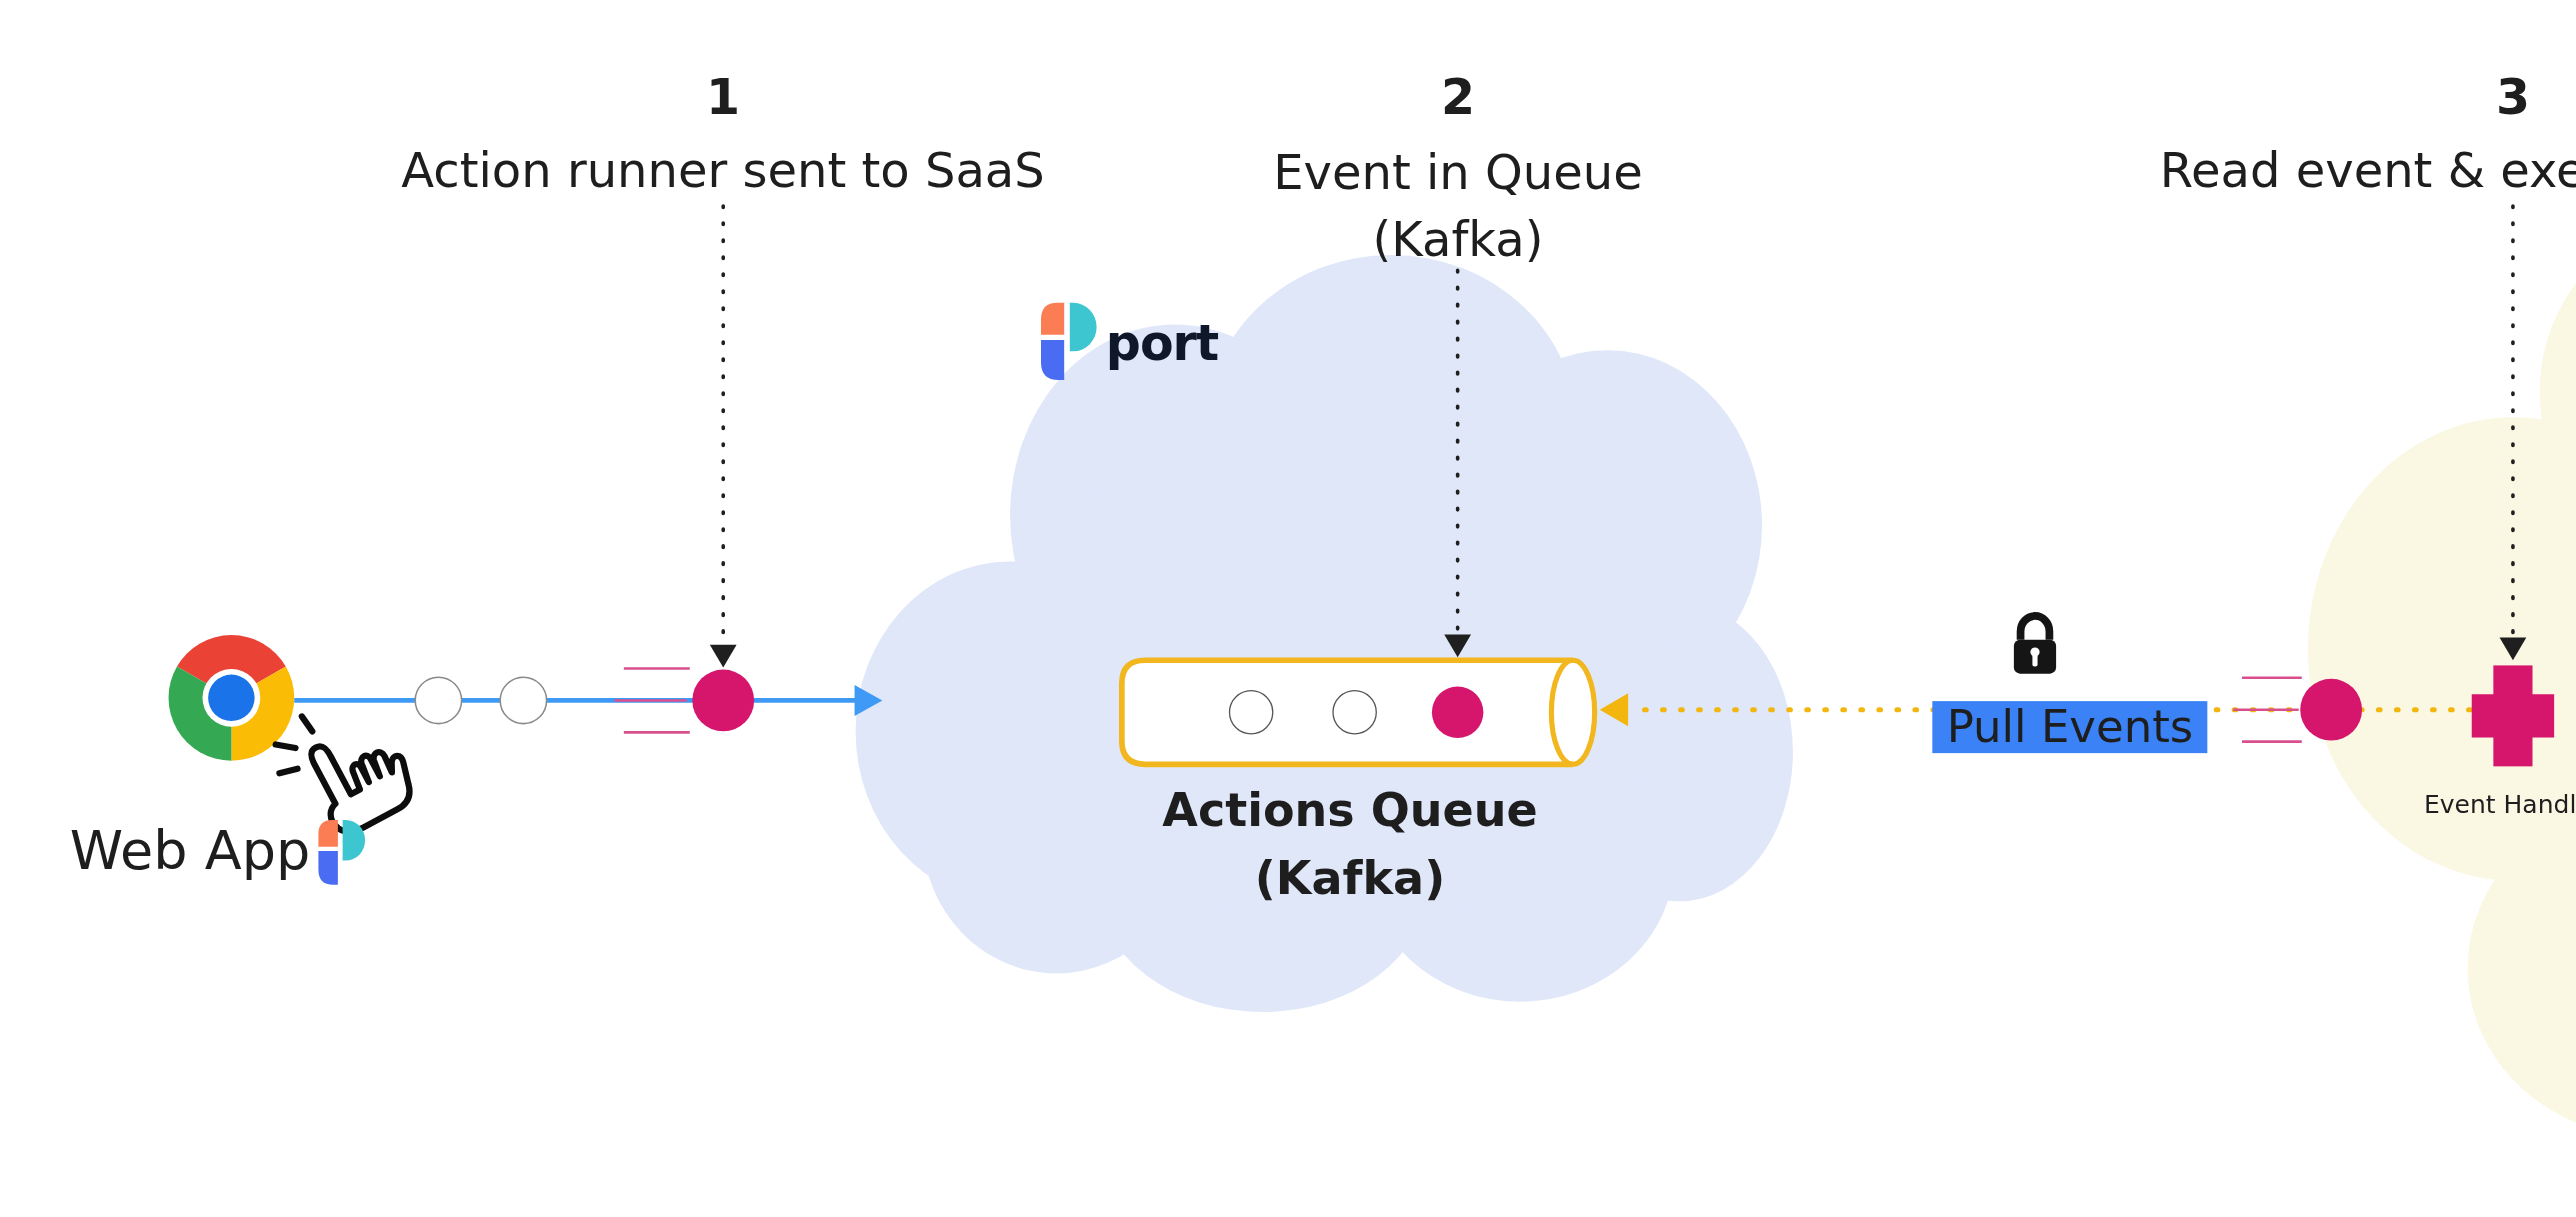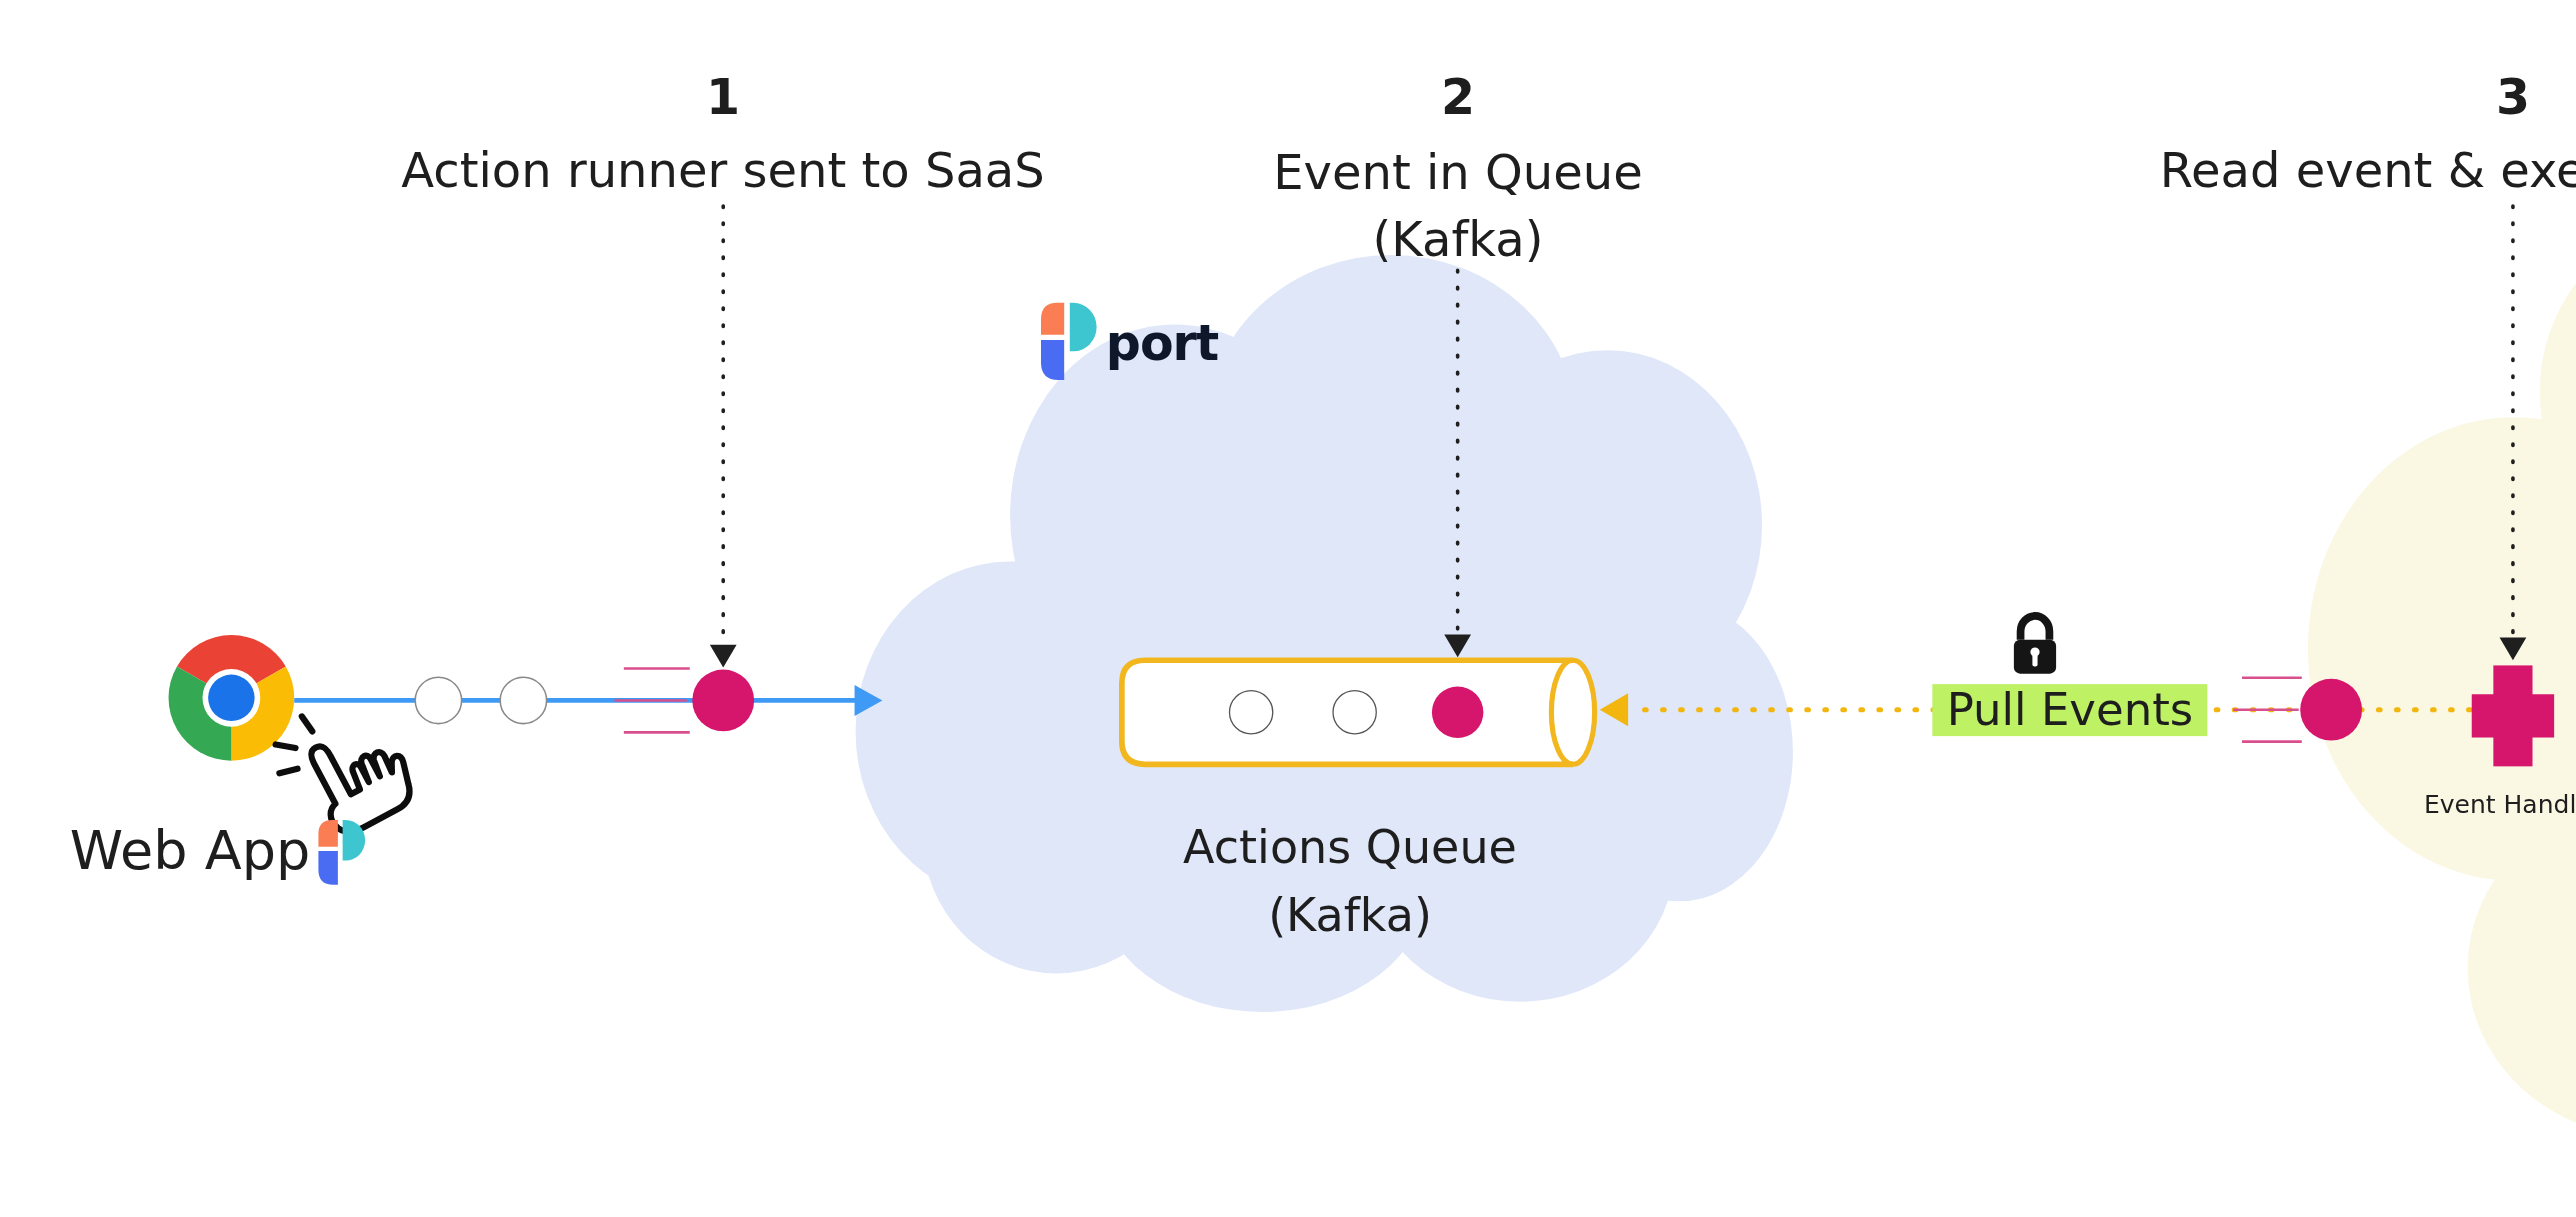--- a/index.html
+++ b/index.html
@@ -4,23 +4,23 @@
 <style>
   html,body{margin:0;padding:0;background:#ffffff;}
   body{width:3488px;height:1217px;overflow:hidden;
        font-family:"DejaVu Sans","Liberation Sans",sans-serif;}
   #scene{position:relative;width:3488px;height:1217px;background:#ffffff;overflow:hidden;}
   #diagram-svg{position:absolute;left:0;top:0;width:3488px;height:1217px;}
   .label{position:absolute;transform:translate(-50%,-50%);color:#1e1e1e;
          white-space:nowrap;text-align:center;z-index:5;line-height:1.15;}
   .step-num{font-size:49px;font-weight:700;}
   .step-label{font-size:48px;font-weight:400;}
-  .node-label{font-size:46px;font-weight:400;margin-top:37px;}
+  .node-label{font-size:46px;font-weight:700;}
   .webapp-label{font-size:54px;font-weight:400;}
-  .pull-label{font-size:45px;font-weight:400;background:#bef264;padding:0 14.4px;}
+  .pull-label{font-size:45px;font-weight:400;background:#3b82f6;padding:0 14.4px;margin-top:17px;}
   .handler-label{font-size:25px;font-weight:400;}
   .port-word{font-size:49px;font-weight:700;color:#0f172a;letter-spacing:-1px;}
 </style>
 </head>
 <body>
 
 <div id="scene">
 
 <svg id="diagram-svg" viewBox="0 0 6770 2363">
   <defs>

